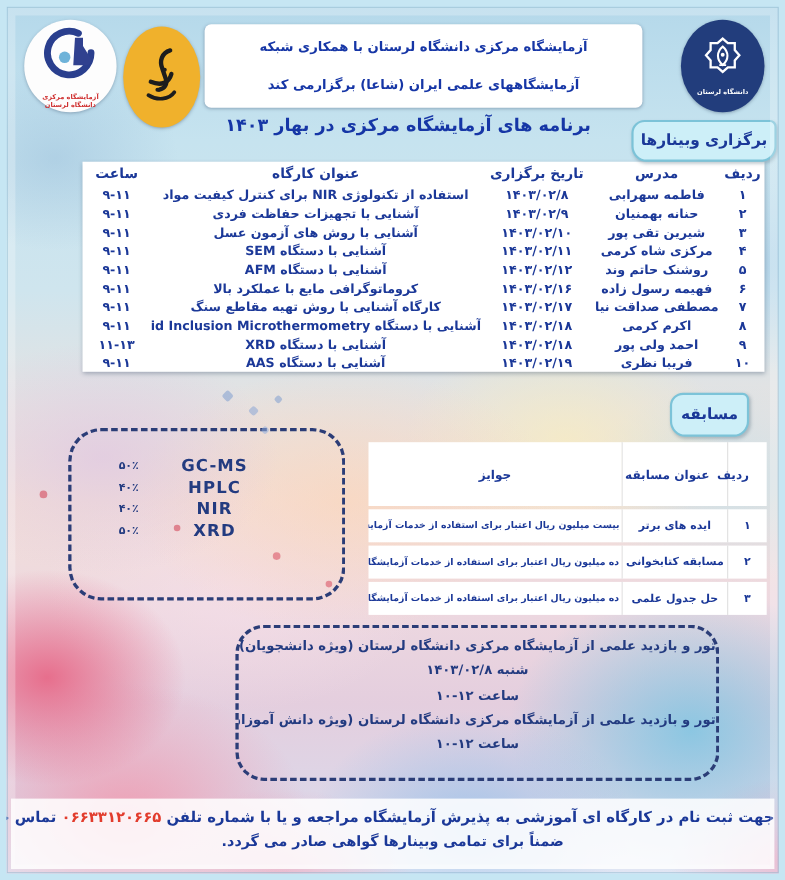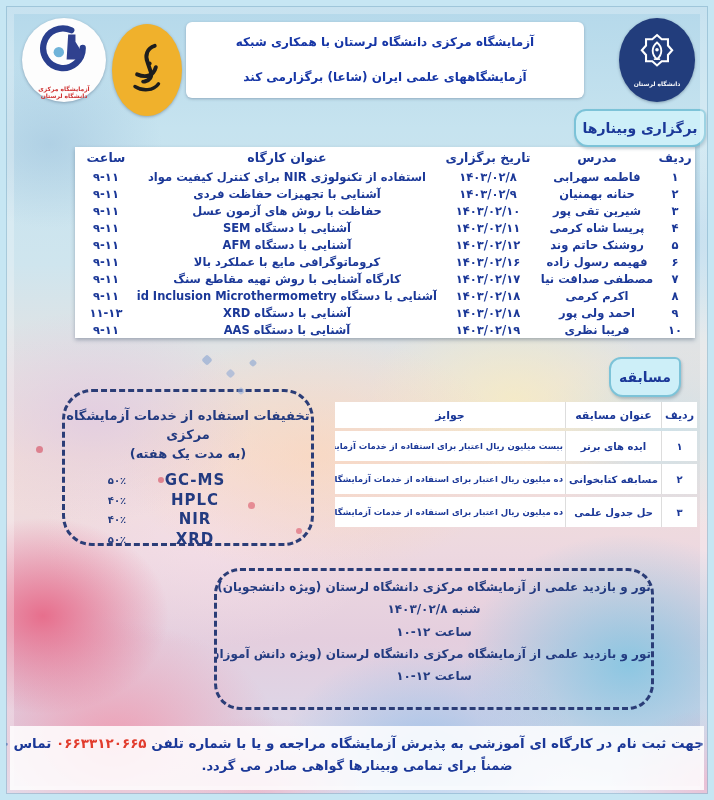--- a/index.html
+++ b/index.html
@@ -55,21 +55,21 @@
   .webinar{position:absolute;left:75px;top:147px;width:620px;border-collapse:collapse;background:#fff;
     table-layout:fixed;box-shadow:0 2px 4px rgba(40,60,90,.35);}
   .webinar th{font-size:12.5px;height:21px;color:var(--navy);padding:0;white-space:nowrap;margin-top:34px;}
   .webinar td{font-size:11.5px;height:17px;color:var(--navy);text-align:center;white-space:nowrap;
     overflow:hidden;padding:0;}
   .ltr{direction:ltr;unicode-bidi:isolate;}
 
   
   .comp{position:absolute;left:335px;top:399px;width:362px;border-collapse:separate;border-spacing:0 3px;
     table-layout:fixed;}
-  .comp th{background:#fff;height:26px;font-size:11px;color:var(--navy);padding:0;white-space:nowrap;}
+  .comp th{background:#fff;height:26px;font-size:11px;color:var(--navy);padding:16px;white-space:nowrap;}
   .comp td{background:#fff;height:30px;font-size:10px;color:var(--navy);text-align:center;
     white-space:nowrap;overflow:hidden;padding:0 2px;}
   .comp tr>*:not(:last-child){border-left:1px solid #ddd;}
   .comp .prize{font-size:8.5px;}
 
   
   .discount-box{position:absolute;left:62px;top:389px;width:252px;height:157px;box-sizing:border-box;
     border:3px dashed #2b3d77;border-radius:30px;padding-top:14px;color:var(--navy2);}
   .d-title{text-align:center;font-size:13px;line-height:19px;color:var(--navy2);}
   .d-rows{margin-top:8px;}
@@ -114,20 +114,21 @@
       <circle cx="20" cy="16" r="1.7" fill="#fff"></circle>
       <path d="M17 25 h6" stroke="#fff" stroke-width="1.5"></path>
     </svg>
     <div class="uni-cap">دانشگاه لرستان</div>
   </div>
 
   <div class="title-box">
     <div>آزمایشگاه مرکزی دانشگاه لرستان با همکاری شبکه</div>
     <div>آزمایشگاههای علمی ایران (شاعا) برگزارمی کند</div>
   </div>
+  <div class="subtitle">برنامه های آزمایشگاه مرکزی در بهار ۱۴۰۳</div>
 
   <div class="shaa-logo">
     <svg width="44" height="58" viewBox="0 0 40 52">
       <path d="M27 4 c-7 2 -9 9 -6.5 15 l3 9 c1.2 4 -1 7.5 -5.5 8.5" stroke="#1d1d1d" stroke-width="3.6" fill="none" stroke-linecap="round"></path>
       <path d="M11 30 c8.5 3.5 15 1 17 -6.5" stroke="#1d1d1d" stroke-width="3.6" fill="none" stroke-linecap="round"></path>
       <path d="M9 41 c7 4.5 17 4 21.5 -2.5" stroke="#1d1d1d" stroke-width="3" fill="none" stroke-linecap="round"></path>
       <circle cx="22.5" cy="20" r="1.7" fill="#1d1d1d"></circle>
       <circle cx="16.5" cy="36.5" r="1.7" fill="#1d1d1d"></circle>
     </svg>
   </div>
@@ -175,26 +176,26 @@
           <td>۲</td>
           <td>حنانه بهمنیان</td>
           <td>۱۴۰۳/۰۲/۹</td>
           <td>آشنایی با تجهیزات حفاظت فردی</td>
           <td class="ltr">۹-۱۱</td>
         </tr>
       <tr>
           <td>۳</td>
           <td>شیرین تقی پور</td>
           <td>۱۴۰۳/۰۲/۱۰</td>
-          <td>حفاظت با روش های آزمون عسل</td>
+          <td>آشنایی با روش های آزمون عسل</td>
           <td class="ltr">۹-۱۱</td>
         </tr>
       <tr>
           <td>۴</td>
-          <td>پریسا شاه کرمی</td>
+          <td>مرکزی شاه کرمی</td>
           <td>۱۴۰۳/۰۲/۱۱</td>
           <td>آشنایی با دستگاه SEM</td>
           <td class="ltr">۹-۱۱</td>
         </tr>
       <tr>
           <td>۵</td>
           <td>روشنک حاتم وند</td>
           <td>۱۴۰۳/۰۲/۱۲</td>
           <td>آشنایی با دستگاه AFM</td>
           <td class="ltr">۹-۱۱</td>
@@ -265,24 +266,20 @@
         </tr>
       <tr>
           <td>۳</td>
           <td>حل جدول علمی</td>
           <td class="prize">ده میلیون ریال اعتبار برای استفاده از خدمات آزمایشگاه مرکزی (۵ نفر)</td>
         </tr>
     </tbody>
   </table>
 
   <div class="discount-box">
-    <div class="d-title">
-      <span>تخفیفات استفاده از خدمات آزمایشگاه مرکزی</span><br>
-      <span>(به مدت یک هفته)</span>
-    </div>
     <div class="d-rows">
       <div class="d-row">
           <span class="d-svc">GC-MS</span>
           <span class="d-pct">۵۰٪</span>
         </div>
       <div class="d-row">
           <span class="d-svc">HPLC</span>
           <span class="d-pct">۴۰٪</span>
         </div>
       <div class="d-row">

